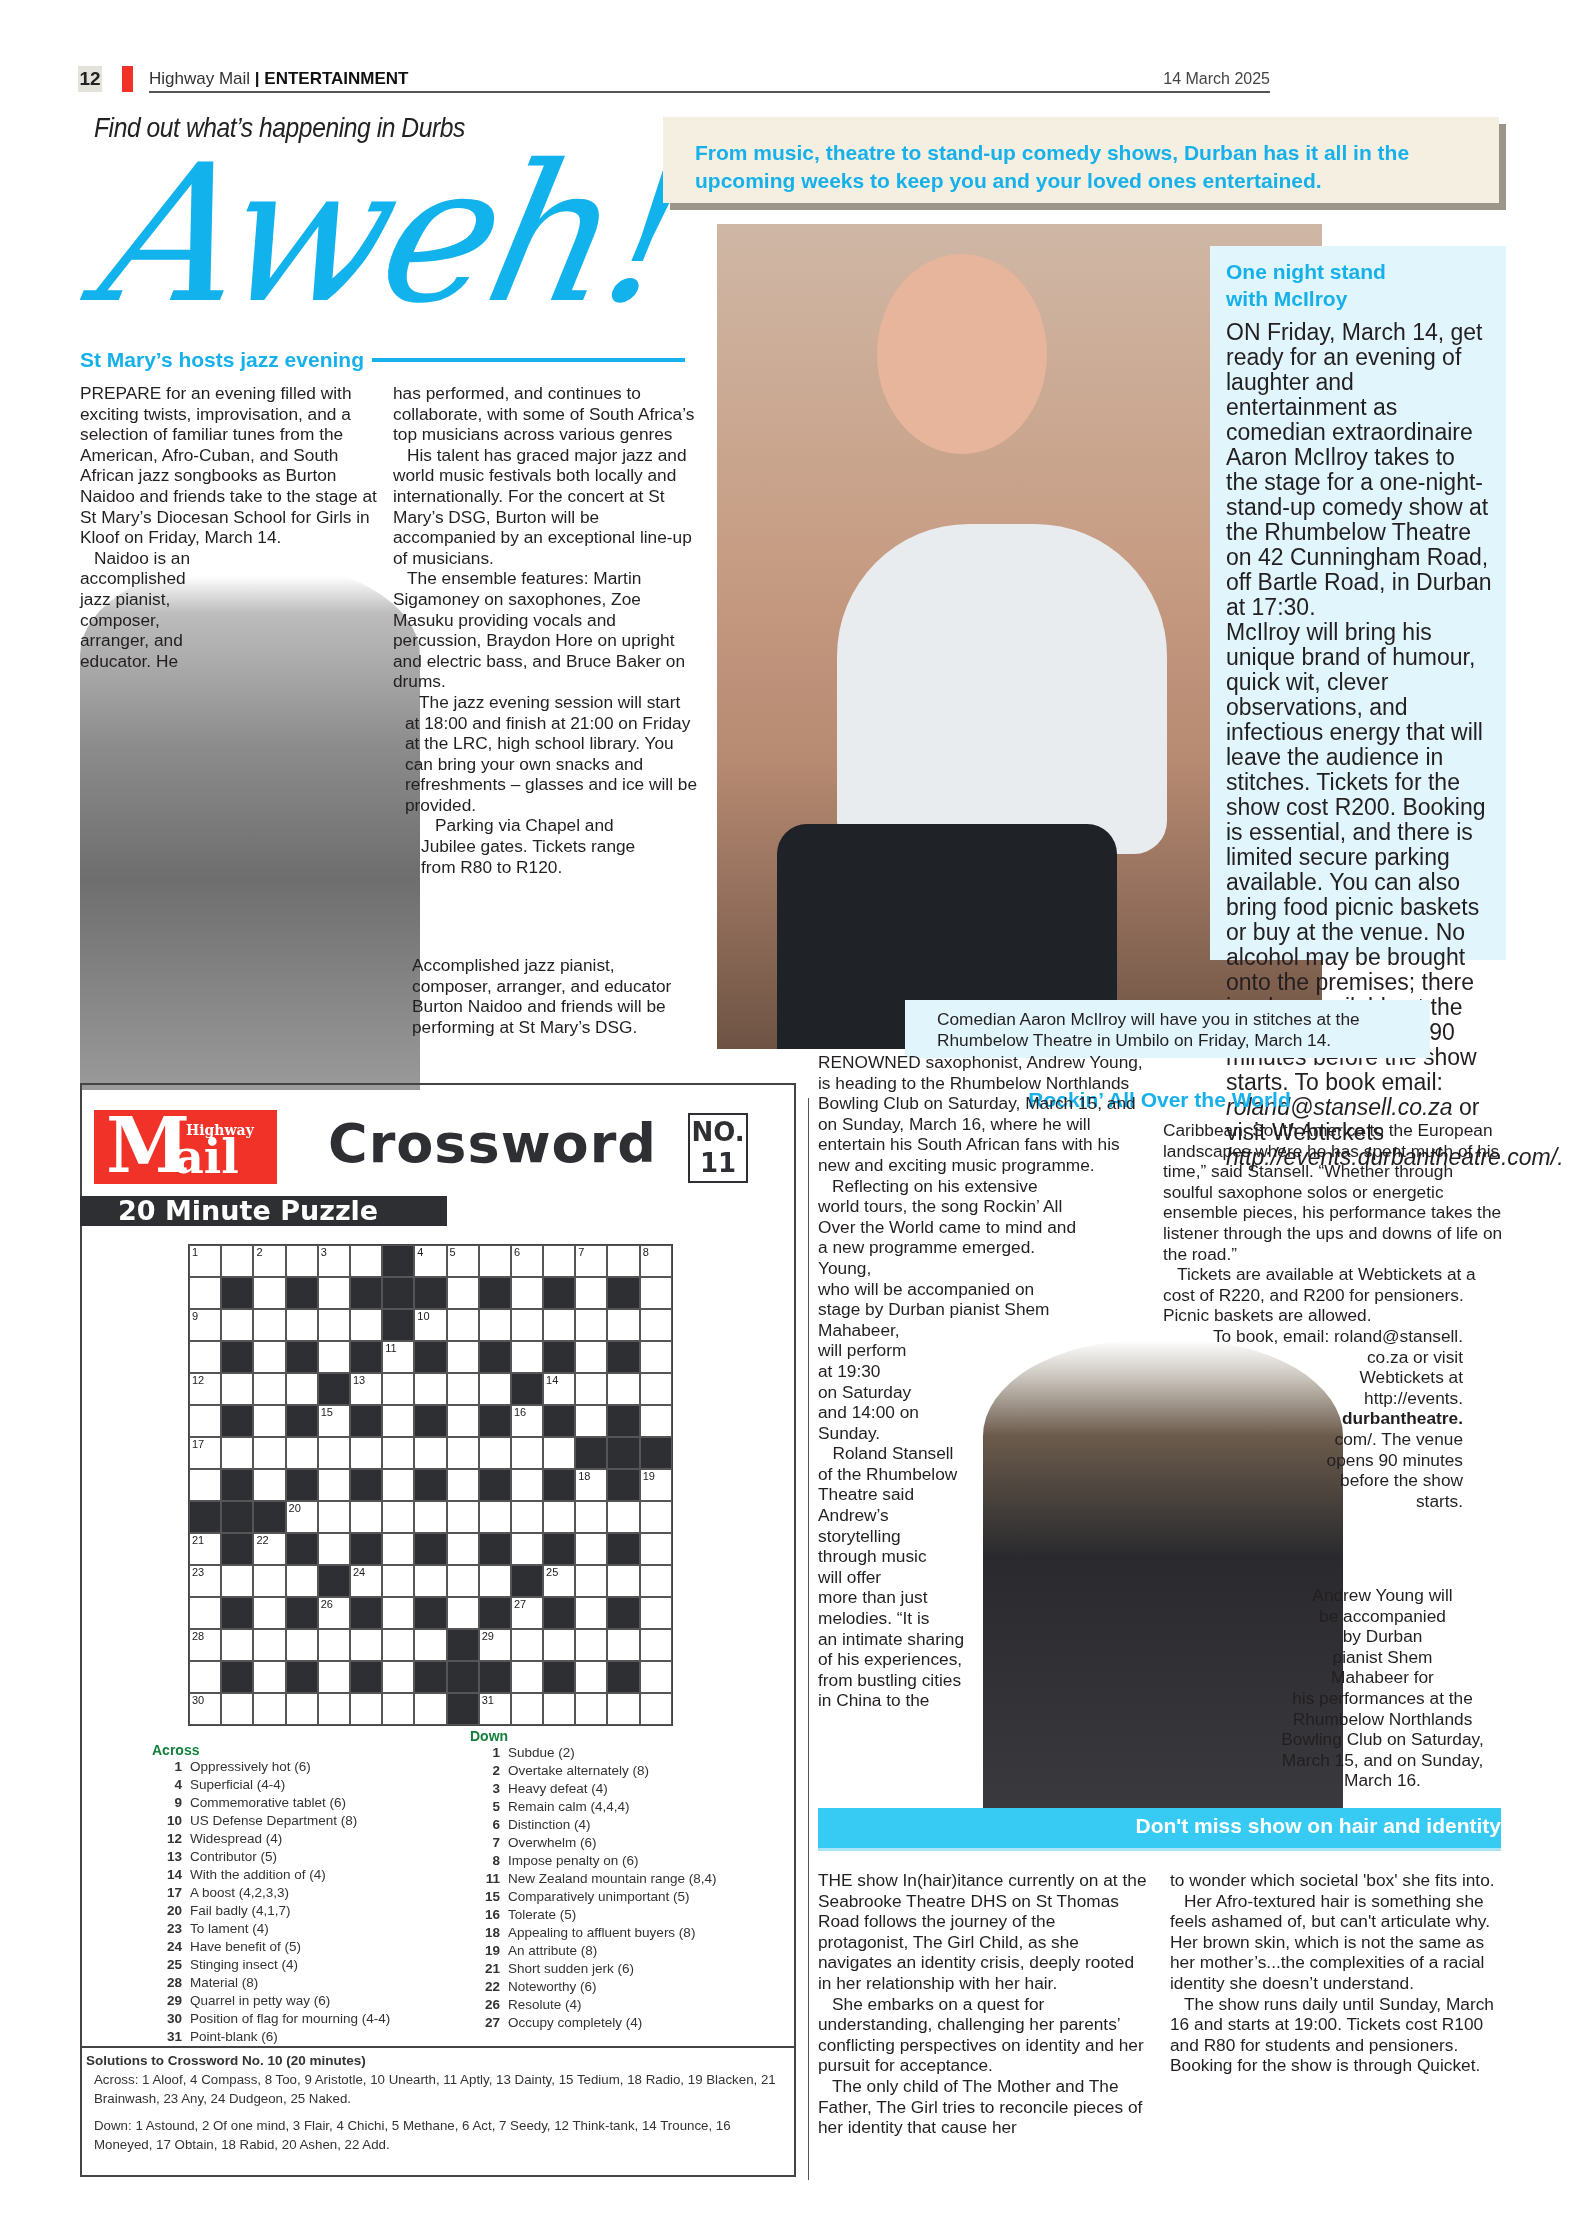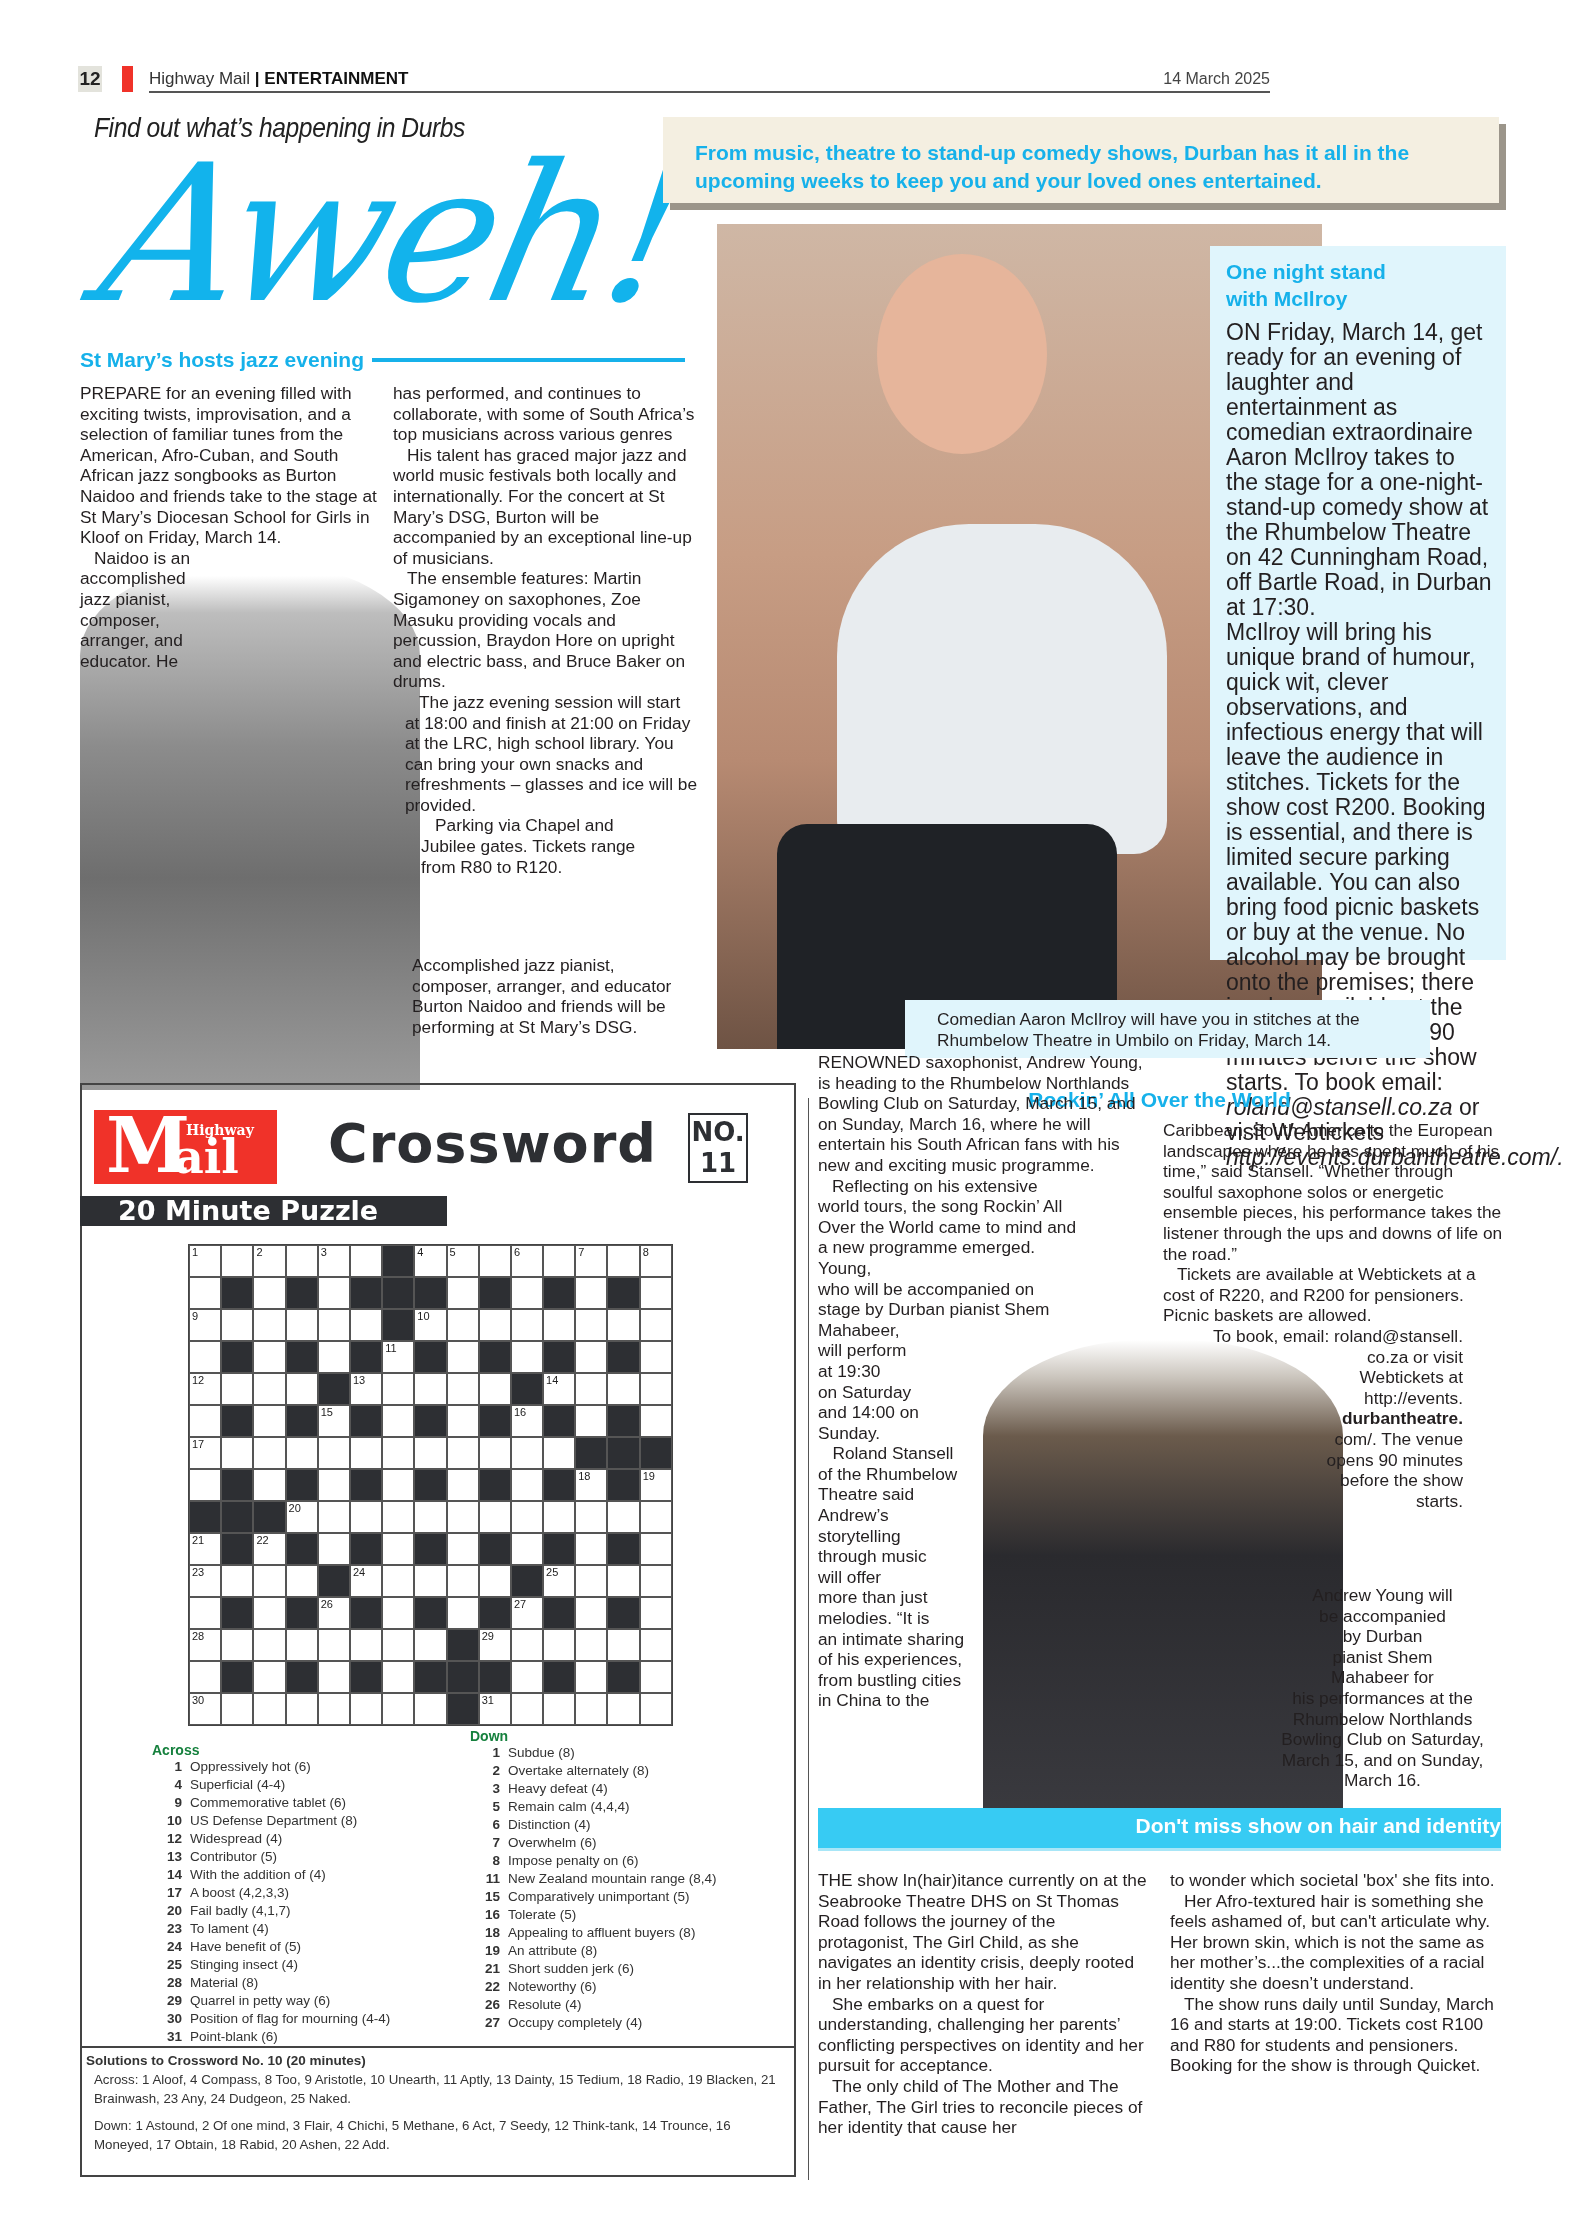--- a/index.html
+++ b/index.html
@@ -479,21 +479,21 @@
         <span class="num">31</span>
         <span>Point-blank (6)</span>
       </div>
     </div>
 </div>
 <div class="abs clues" style="left:470px;top:1728px;width:320px;">
   <h4>Down</h4>
   <div id="down-list">
       <div class="clue">
         <span class="num">1</span>
-        <span>Subdue (8)</span>
+        <span>Subdue (2)</span>
       </div>
       <div class="clue">
         <span class="num">2</span>
         <span>Overtake alternately (8)</span>
       </div>
       <div class="clue">
         <span class="num">3</span>
         <span>Heavy defeat (4)</span>
       </div>
       <div class="clue">

